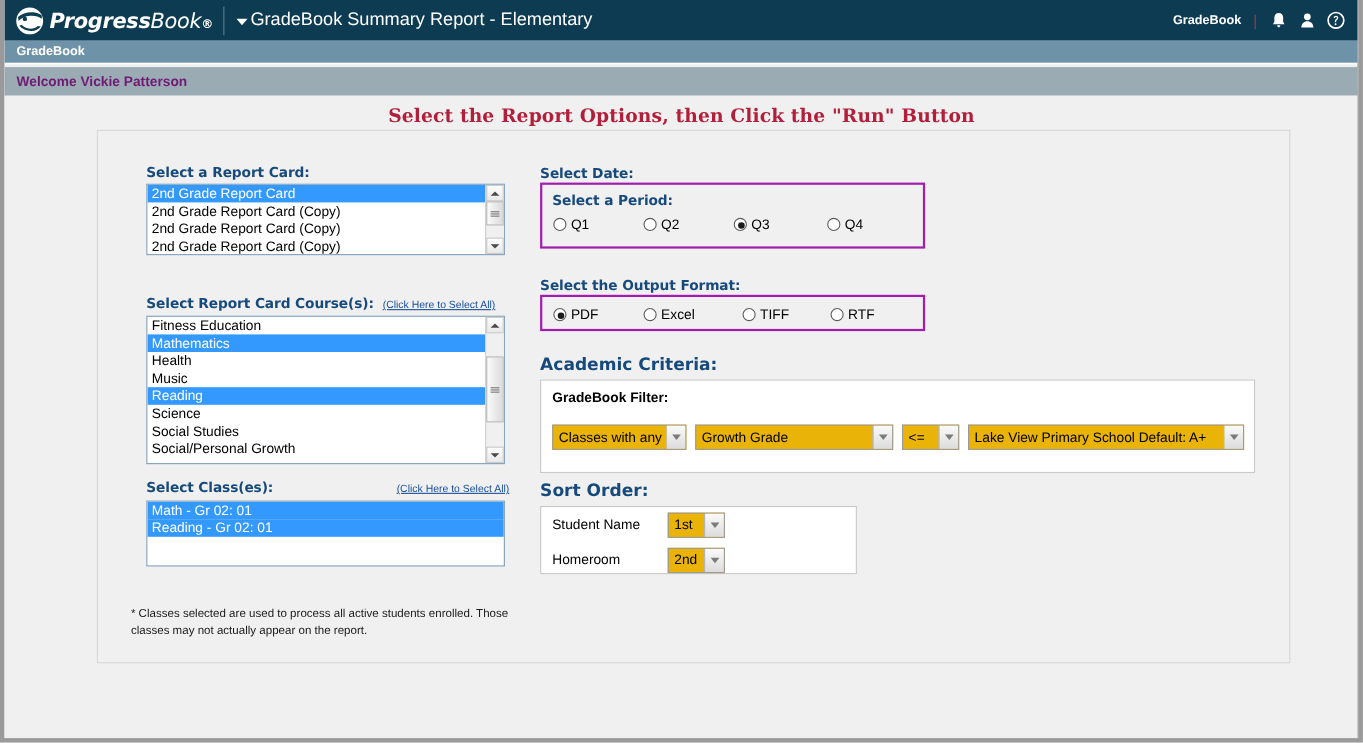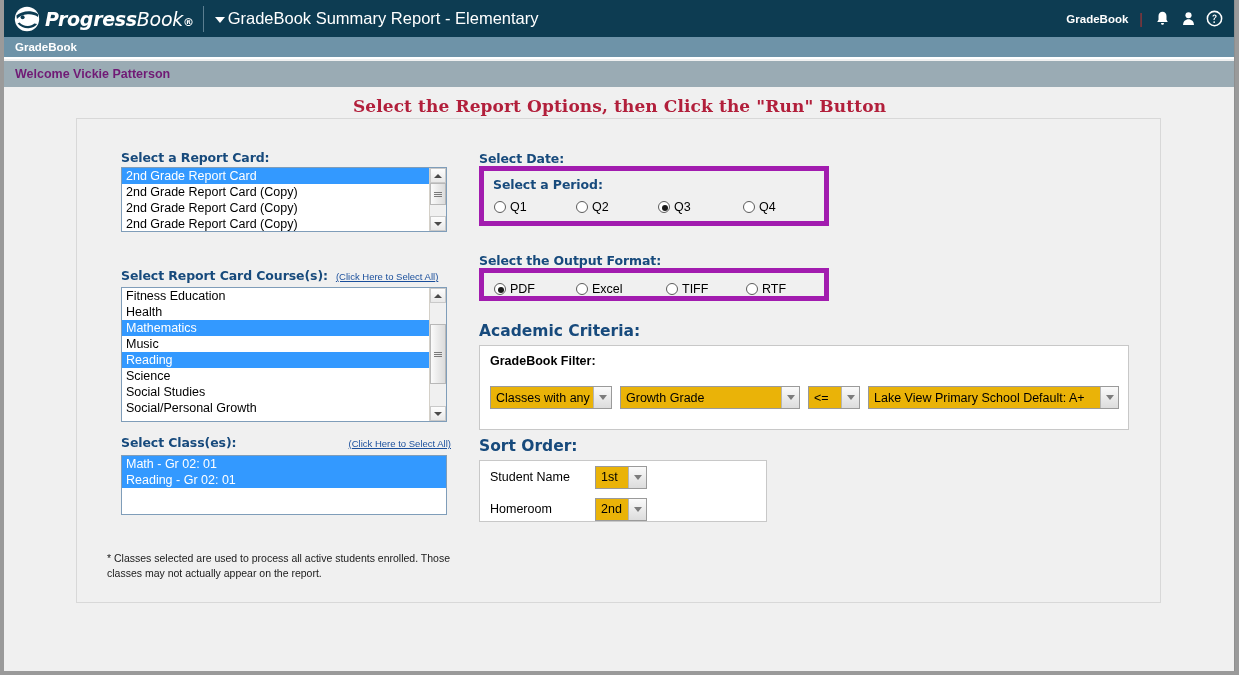--- a/index.html
+++ b/index.html
@@ -113,21 +113,21 @@
     color: #b21f3b;
     font-family: "DejaVu Serif", serif;
     font-size: 17px;
     font-weight: bold;
     padding-top: 9px;
     letter-spacing: 0.1px;
   }
 
   .content-panel {
     position: absolute;
-    left: 72px; top: 31px;
+    left: 84px; top: 31px;
     width: 1085px; height: 485px;
     background: #f0f0f0;
     border: 1px solid #d8d8d8;
   }
 
   
   .section-label {
     color: #174a7c;
     font-family: "DejaVu Sans", sans-serif;
     font-size: 12.5px;
@@ -201,21 +201,21 @@
     background: linear-gradient(90deg,#fbfbfb,#eaeaea 50%,#dcdcdc);
     border: 1px solid #b8b8b8;
     display: flex; align-items: center; justify-content: center;
   }
   .vs-grip { width: 8px; height: 7px; }
   .vs-grip div { height: 1px; background: #7a7a7a; margin: 1px 0; }
 
   
   .boxed {
     background: #f0f0f0;
-    border: 5px solid #a21caf;
+    border: 2px solid #a21caf;
   }
   .boxed-white {
     background: #ffffff;
     border: 1px solid #c8c8c8;
   }
 
   
   .radio-row { display: flex; align-items: center; }
   .radio-item { display: flex; align-items: center; white-space: nowrap; }
   .radio {
@@ -361,22 +361,22 @@
         </div>
       </div>
 
       <div style="position:absolute; left:44px; top:149px; width:330px; display:flex; align-items:baseline;">
         <span class="section-label">Select Report Card Course(s):</span>
         <span class="selectall-link" style="margin-left:8px;">(Click Here to Select All)</span>
       </div>
       <div class="listbox" style="position:absolute; left:44px; top:168px; width:326px; height:135px;">
         <div class="list-items">
           <div class="list-item">Fitness Education</div>
+          <div class="list-item sel">Mathematics</div>
           <div class="list-item">Health</div>
-          <div class="list-item sel">Mathematics</div>
           <div class="list-item">Music</div>
           <div class="list-item sel">Reading</div>
           <div class="list-item">Science</div>
           <div class="list-item">Social Studies</div>
           <div class="list-item">Social/Personal Growth</div>
         </div>
         <div class="vscroll">
           <div class="vs-btn up">
               <span class="vs-arrow-up"></span>
             </div>

